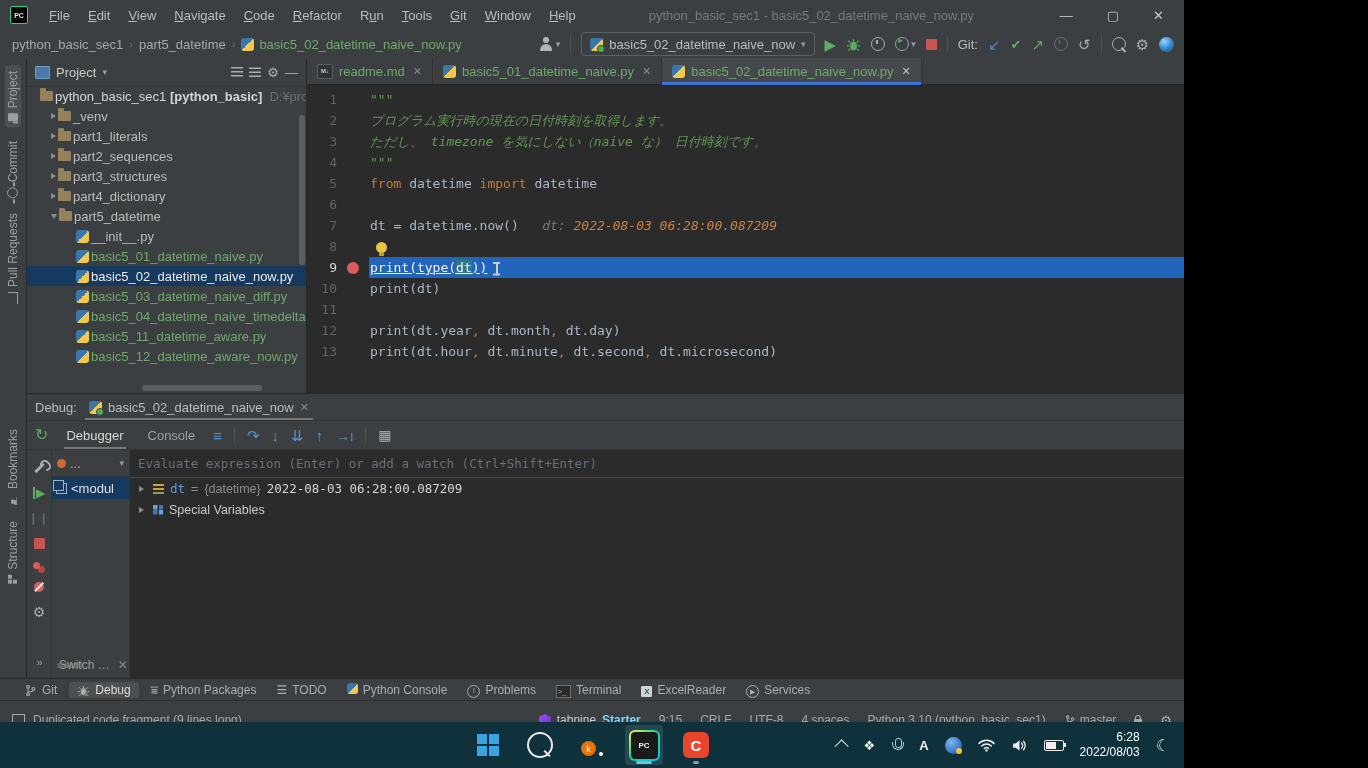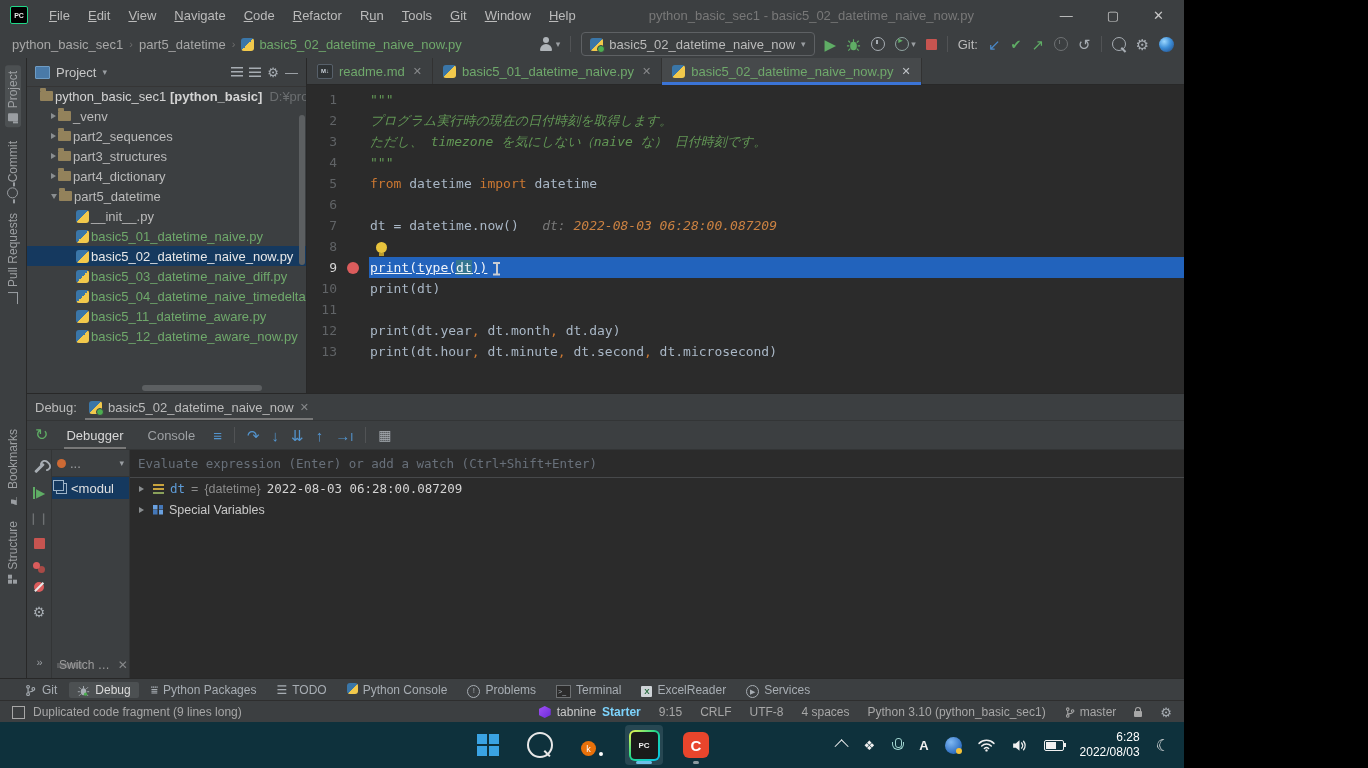--- a/index.html
+++ b/index.html
@@ -207,21 +207,21 @@
   
   .bottom-bar{position:absolute;top:678px;left:0;right:0;height:22px;background:#3C3F41;border-top:1px solid #282828;
               display:flex;align-items:center;gap:4px;padding-left:16px;font-size:12px;}
   .bb-item{display:flex;align-items:center;gap:5px;padding:1px 8px;border-radius:2px;color:#A7ADB3;}
   .bb-item.active{background:#4C5052;color:#DADADA;}
   .bb-icon{font-size:12px;line-height:1;}
   .bb-svg{width:13px;height:13px;display:block;}
 
   
   .status-bar{position:absolute;top:700px;left:0;right:0;height:22px;background:#3C3F41;border-top:1px solid #2E2E2E;
-              display:flex;align-items:center;font-size:12px;color:#A7A7A7;padding:0 12px;}
+              display:flex;align-items:center;font-size:12px;color:#A7A7A7;padding:8px 12px;}
   .sb-left{display:flex;align-items:center;gap:8px;}
   .sb-dup-icon{width:11px;height:11px;border:1.3px solid #A7A7A7;position:relative;}
   .sb-right{margin-left:auto;display:flex;align-items:center;gap:18px;}
   .tabnine{display:flex;align-items:center;gap:6px;color:#C9C9C9;}
   .tabnine b{color:#7dd3fc;}
   .hexa{width:12px;height:12px;background:linear-gradient(135deg,#A04FF5,#6B2BD9);
         clip-path:polygon(50% 0,100% 25%,100% 75%,50% 100%,0 75%,0 25%);}
   .icon-lock{width:8px;height:6px;background:#A7A7A7;border-radius:1px;position:relative;margin-top:4px;}
   .icon-lock::before{content:'';position:absolute;left:1px;top:-4px;width:4px;height:4px;border:1.4px solid #A7A7A7;border-bottom:none;border-radius:3px 3px 0 0;}
   .branch-master{display:flex;align-items:center;gap:4px;}
@@ -381,20 +381,25 @@
               <div class="tree-row rootrow" style="padding-left: 6px;">
                 <span class="chev none"></span>
                 <span class="icon-folder"></span>
                 <span class="lbl">python_basic_sec1 <b>[python_basic]</b></span>
                 <span class="path">D:¥projects¥py</span>
               </div>
               <div class="tree-row " style="padding-left: 24px;">
                 <span class="chev right"></span>
                 <span class="icon-folder"></span>
                 <span class="lbl">_venv</span>
+              </div>
+              <div class="tree-row " style="padding-left: 24px;">
+                <span class="chev right"></span>
+                <span class="icon-folder"></span>
+                <span class="lbl">part1_literals</span>
               </div>
               <div class="tree-row " style="padding-left: 24px;">
                 <span class="chev right"></span>
                 <span class="icon-folder"></span>
                 <span class="lbl">part2_sequences</span>
               </div>
               <div class="tree-row " style="padding-left: 24px;">
                 <span class="chev right"></span>
                 <span class="icon-folder"></span>
                 <span class="lbl">part3_structures</span>

